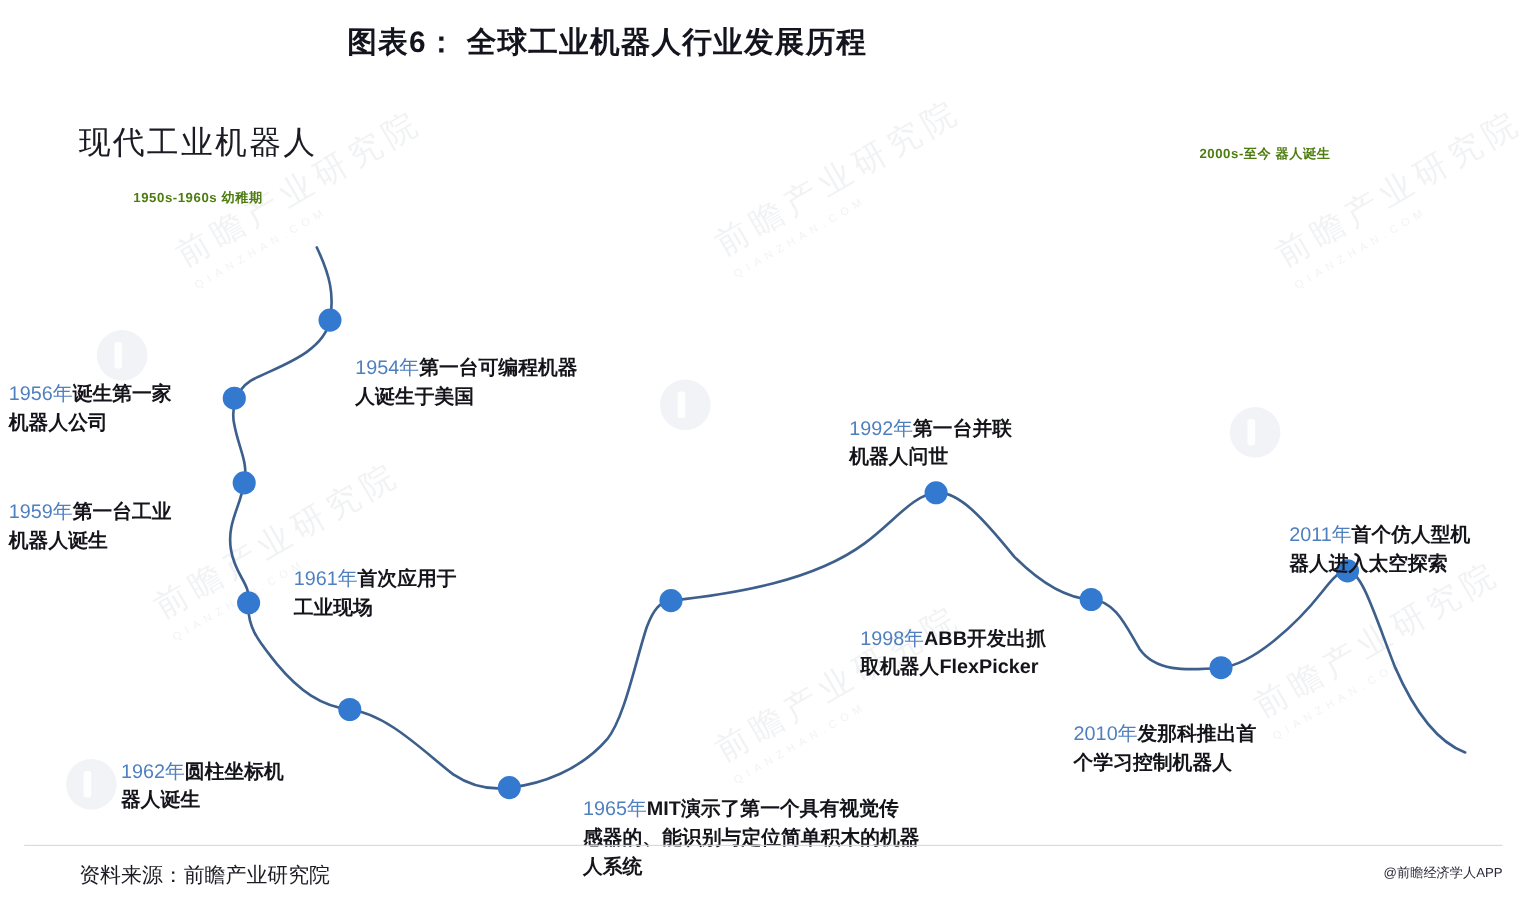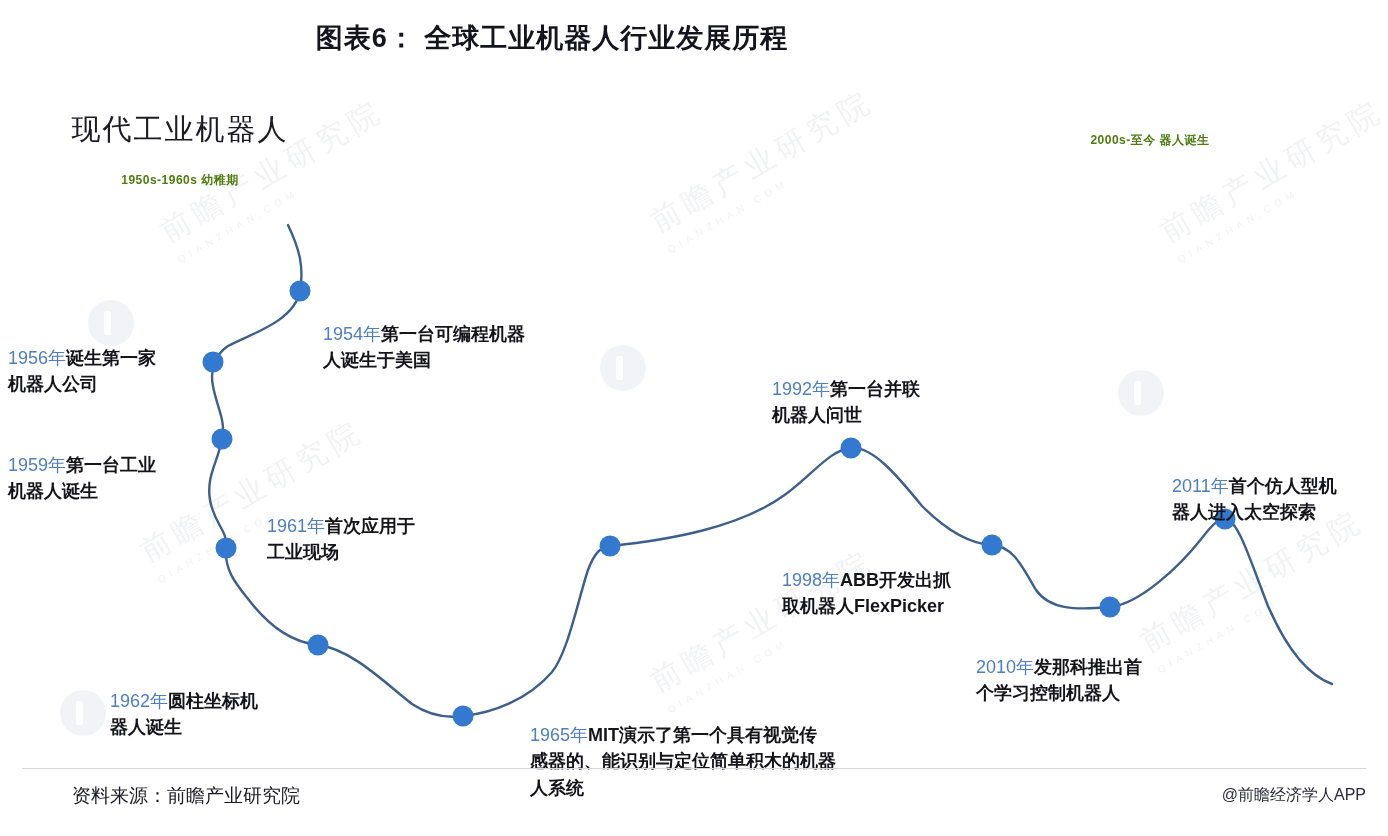--- a/index.html
+++ b/index.html
@@ -117,21 +117,21 @@
     top: 783px;
     font-size: 19px;
     color: #1b1b24;
     white-space: nowrap;
     margin-left: 48px;
   }
   .app-mark {
     position: absolute;
     right: 22px;
     top: 785px;
-    font-size: 16px;
+    font-size: 12px;
     color: #2a2a38;
     white-space: nowrap;
   }
 
   
   .wm {
     position: absolute;
     color: rgba(120, 130, 150, 0.10);
     font-size: 30px;
     letter-spacing: 6px;

